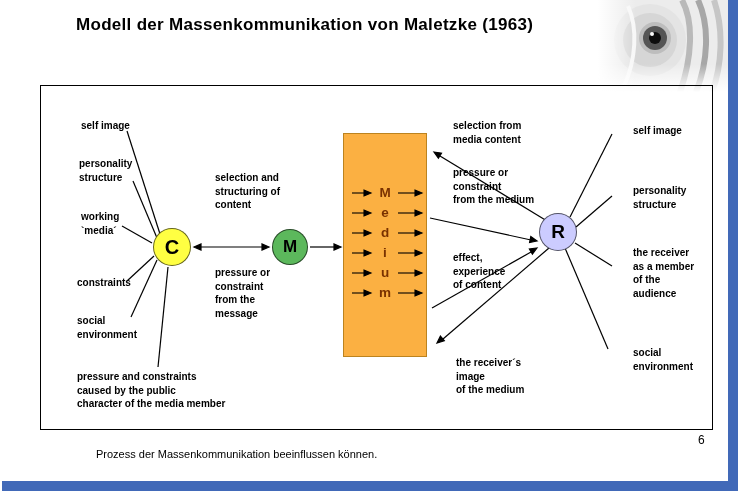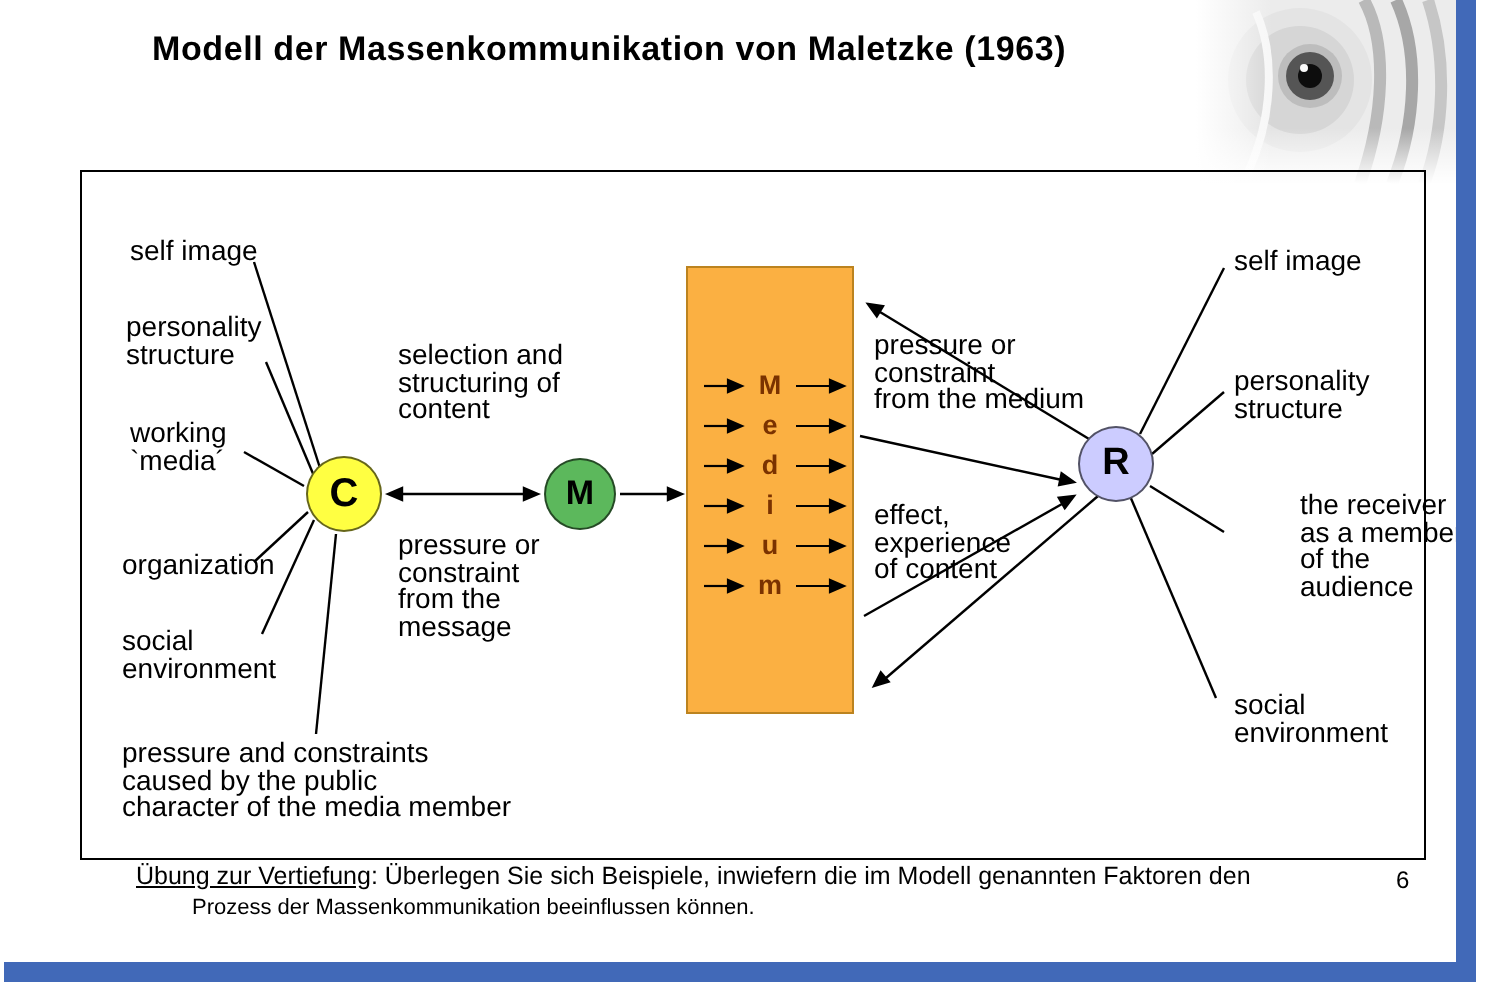--- a/index.html
+++ b/index.html
@@ -15,22 +15,22 @@
   .owl-fade-l{position:absolute;left:0;top:0;width:38px;height:100%;
               background:linear-gradient(to right,#fff,rgba(255,255,255,0));}
   .diagram-box{position:absolute;left:40px;top:85px;width:671px;height:343px;
                border:1px solid #000;z-index:1;}
   .medium-box{position:absolute;left:343px;top:133px;width:84px;height:224px;
               border:1px solid #bc831f;box-sizing:border-box;z-index:2;}
   .medium-letters{position:absolute;left:0;right:0;top:49px;display:flex;
                   flex-direction:column;align-items:center;font-weight:700;font-size:13.5px;}
   .medium-letters span{height:20px;line-height:20px;}
   .lines{position:absolute;left:0;top:0;z-index:3;pointer-events:none;}
-  .lbl{position:absolute;font-size:14px;font-weight:400;line-height:13.5px;
-       white-space:pre-line;z-index:4;}
+  .lbl{position:absolute;font-size:10px;font-weight:700;line-height:13.5px;
+       white-space:pre-line;z-index:4;margin-left:16px;}
   .node{position:absolute;border-radius:50%;border:1px solid rgba(0,0,0,.6);
         display:flex;align-items:center;justify-content:center;font-weight:700;
         z-index:5;box-sizing:border-box;}
   .node-c{left:153px;top:228px;width:38px;height:38px;font-size:20px;}
   .node-m{left:272px;top:229px;width:36px;height:36px;font-size:17px;}
   .node-r{left:539px;top:213px;width:38px;height:38px;font-size:19px;}
   .footer-l1{position:absolute;left:68px;top:431px;font-size:12.5px;z-index:7;white-space:nowrap;}
   .footer-l2{position:absolute;left:96px;top:448px;font-size:11px;z-index:7;white-space:nowrap;}
   .page-number{position:absolute;left:698px;top:433px;font-size:12px;z-index:7;}
   .u{text-decoration:underline;}
@@ -146,51 +146,53 @@
   </div>
   <div class="node node-r" style="background-color: rgb(204, 204, 255);">
     <span>R</span>
   </div>
 
   <div class="lbl" style="left:65px;top:119px">self image</div>
   <div class="lbl" style="left:63px;top:157px">personality
 structure</div>
   <div class="lbl" style="left:65px;top:210px">working
 `media´</div>
-  <div class="lbl" style="left:61px;top:276px">organization</div>
+  <div class="lbl" style="left:61px;top:276px">constraints</div>
   <div class="lbl" style="left:61px;top:314px">social
 environment</div>
   <div class="lbl" style="left:61px;top:370px">pressure and constraints
 caused by the public
 character of the media member</div>
 
   <div class="lbl" style="left:199px;top:171px">selection and
 structuring of
 content</div>
   <div class="lbl" style="left:199px;top:266px">pressure or
 constraint
 from the
 message</div>
 
+  <div class="lbl" style="left:437px;top:119px">selection from
+media content</div>
   <div class="lbl" style="left:437px;top:166px">pressure or
 constraint
 from the medium</div>
   <div class="lbl" style="left:437px;top:251px">effect,
 experience
 of content</div>
+  <div class="lbl" style="left:440px;top:356px">the receiver´s
+image
+of the medium</div>
 
   <div class="lbl" style="left:617px;top:124px">self image</div>
   <div class="lbl" style="left:617px;top:184px">personality
 structure</div>
-  <div class="lbl" style="left:650px;top:246px">the receiver
+  <div class="lbl" style="left:617px;top:246px">the receiver
 as a member
 of the
 audience</div>
   <div class="lbl" style="left:617px;top:346px">social
 environment</div>
 
-  <div class="footer-l1">
-    <span class="u">Übung zur Vertiefung</span><span>: Überlegen Sie sich Beispiele, inwiefern die im Modell genannten Faktoren den</span>
-  </div>
   <div class="footer-l2">Prozess der Massenkommunikation beeinflussen können.</div>
   <div class="page-number">6</div>
 
 </div>
 
 </body></html>

